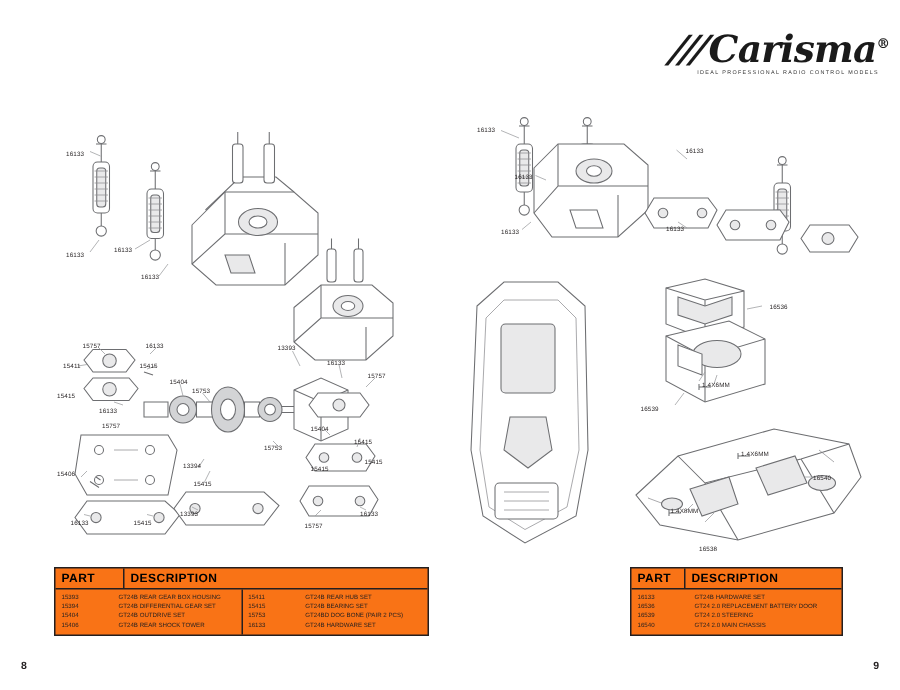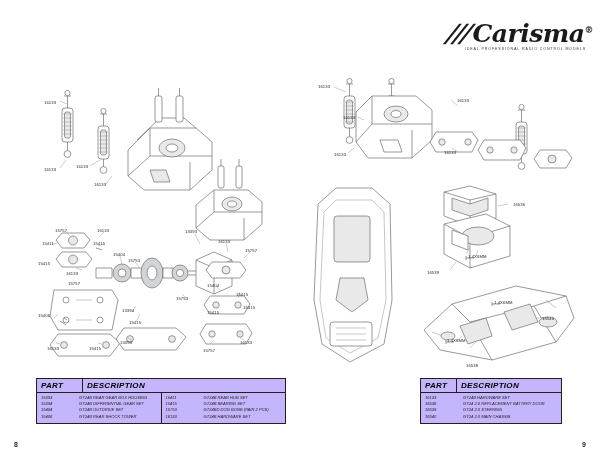--- a/index.html
+++ b/index.html
@@ -68,22 +68,21 @@
     font-size: 4.2px;
     color: #231f20;
     white-space: nowrap;
     letter-spacing: 0.1px;
     font-family: "Liberation Sans", sans-serif;
   }
   
   .parts-table {
     position: absolute;
     border: 0.8px solid #231f20;
-    background: #c4b5fd;
-    font-style: italic;
+    background: #f97316;
   }
   .pt-head {
     display: flex;
     border-bottom: 0.8px solid #231f20;
     font-weight: bold;
     font-size: 8px;
     letter-spacing: 0.3px;
   }
   .pt-head .c1 {
     width: 46px;

